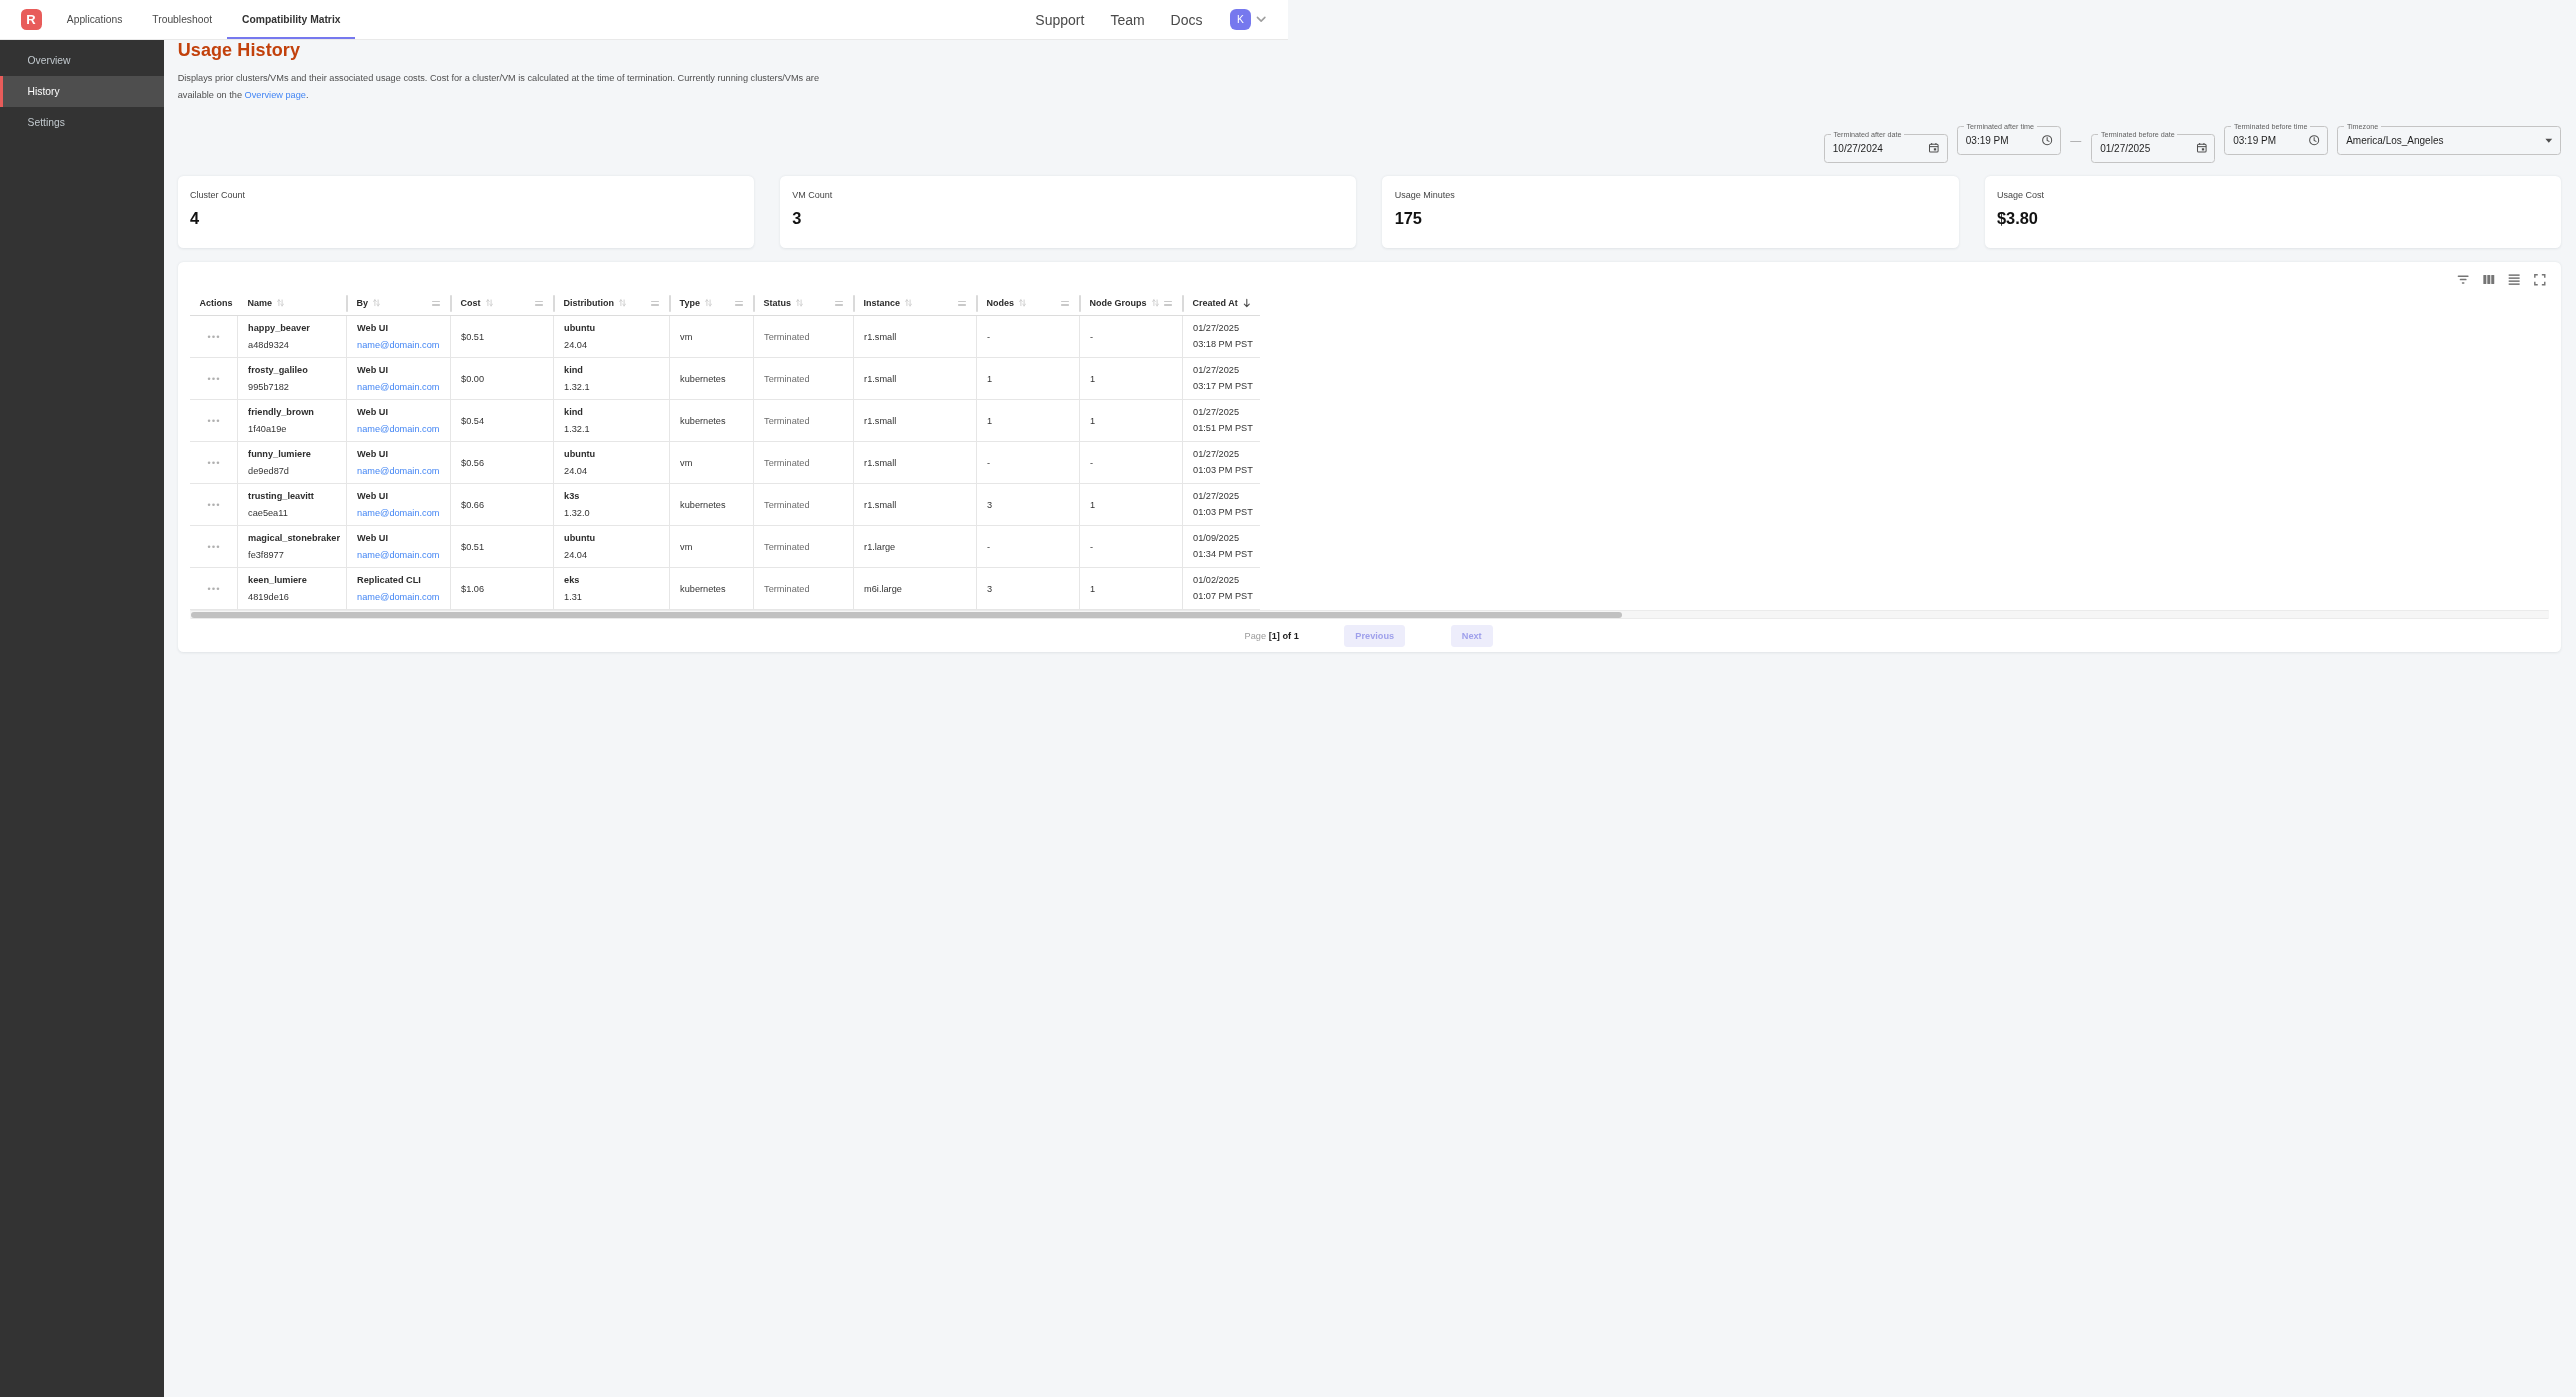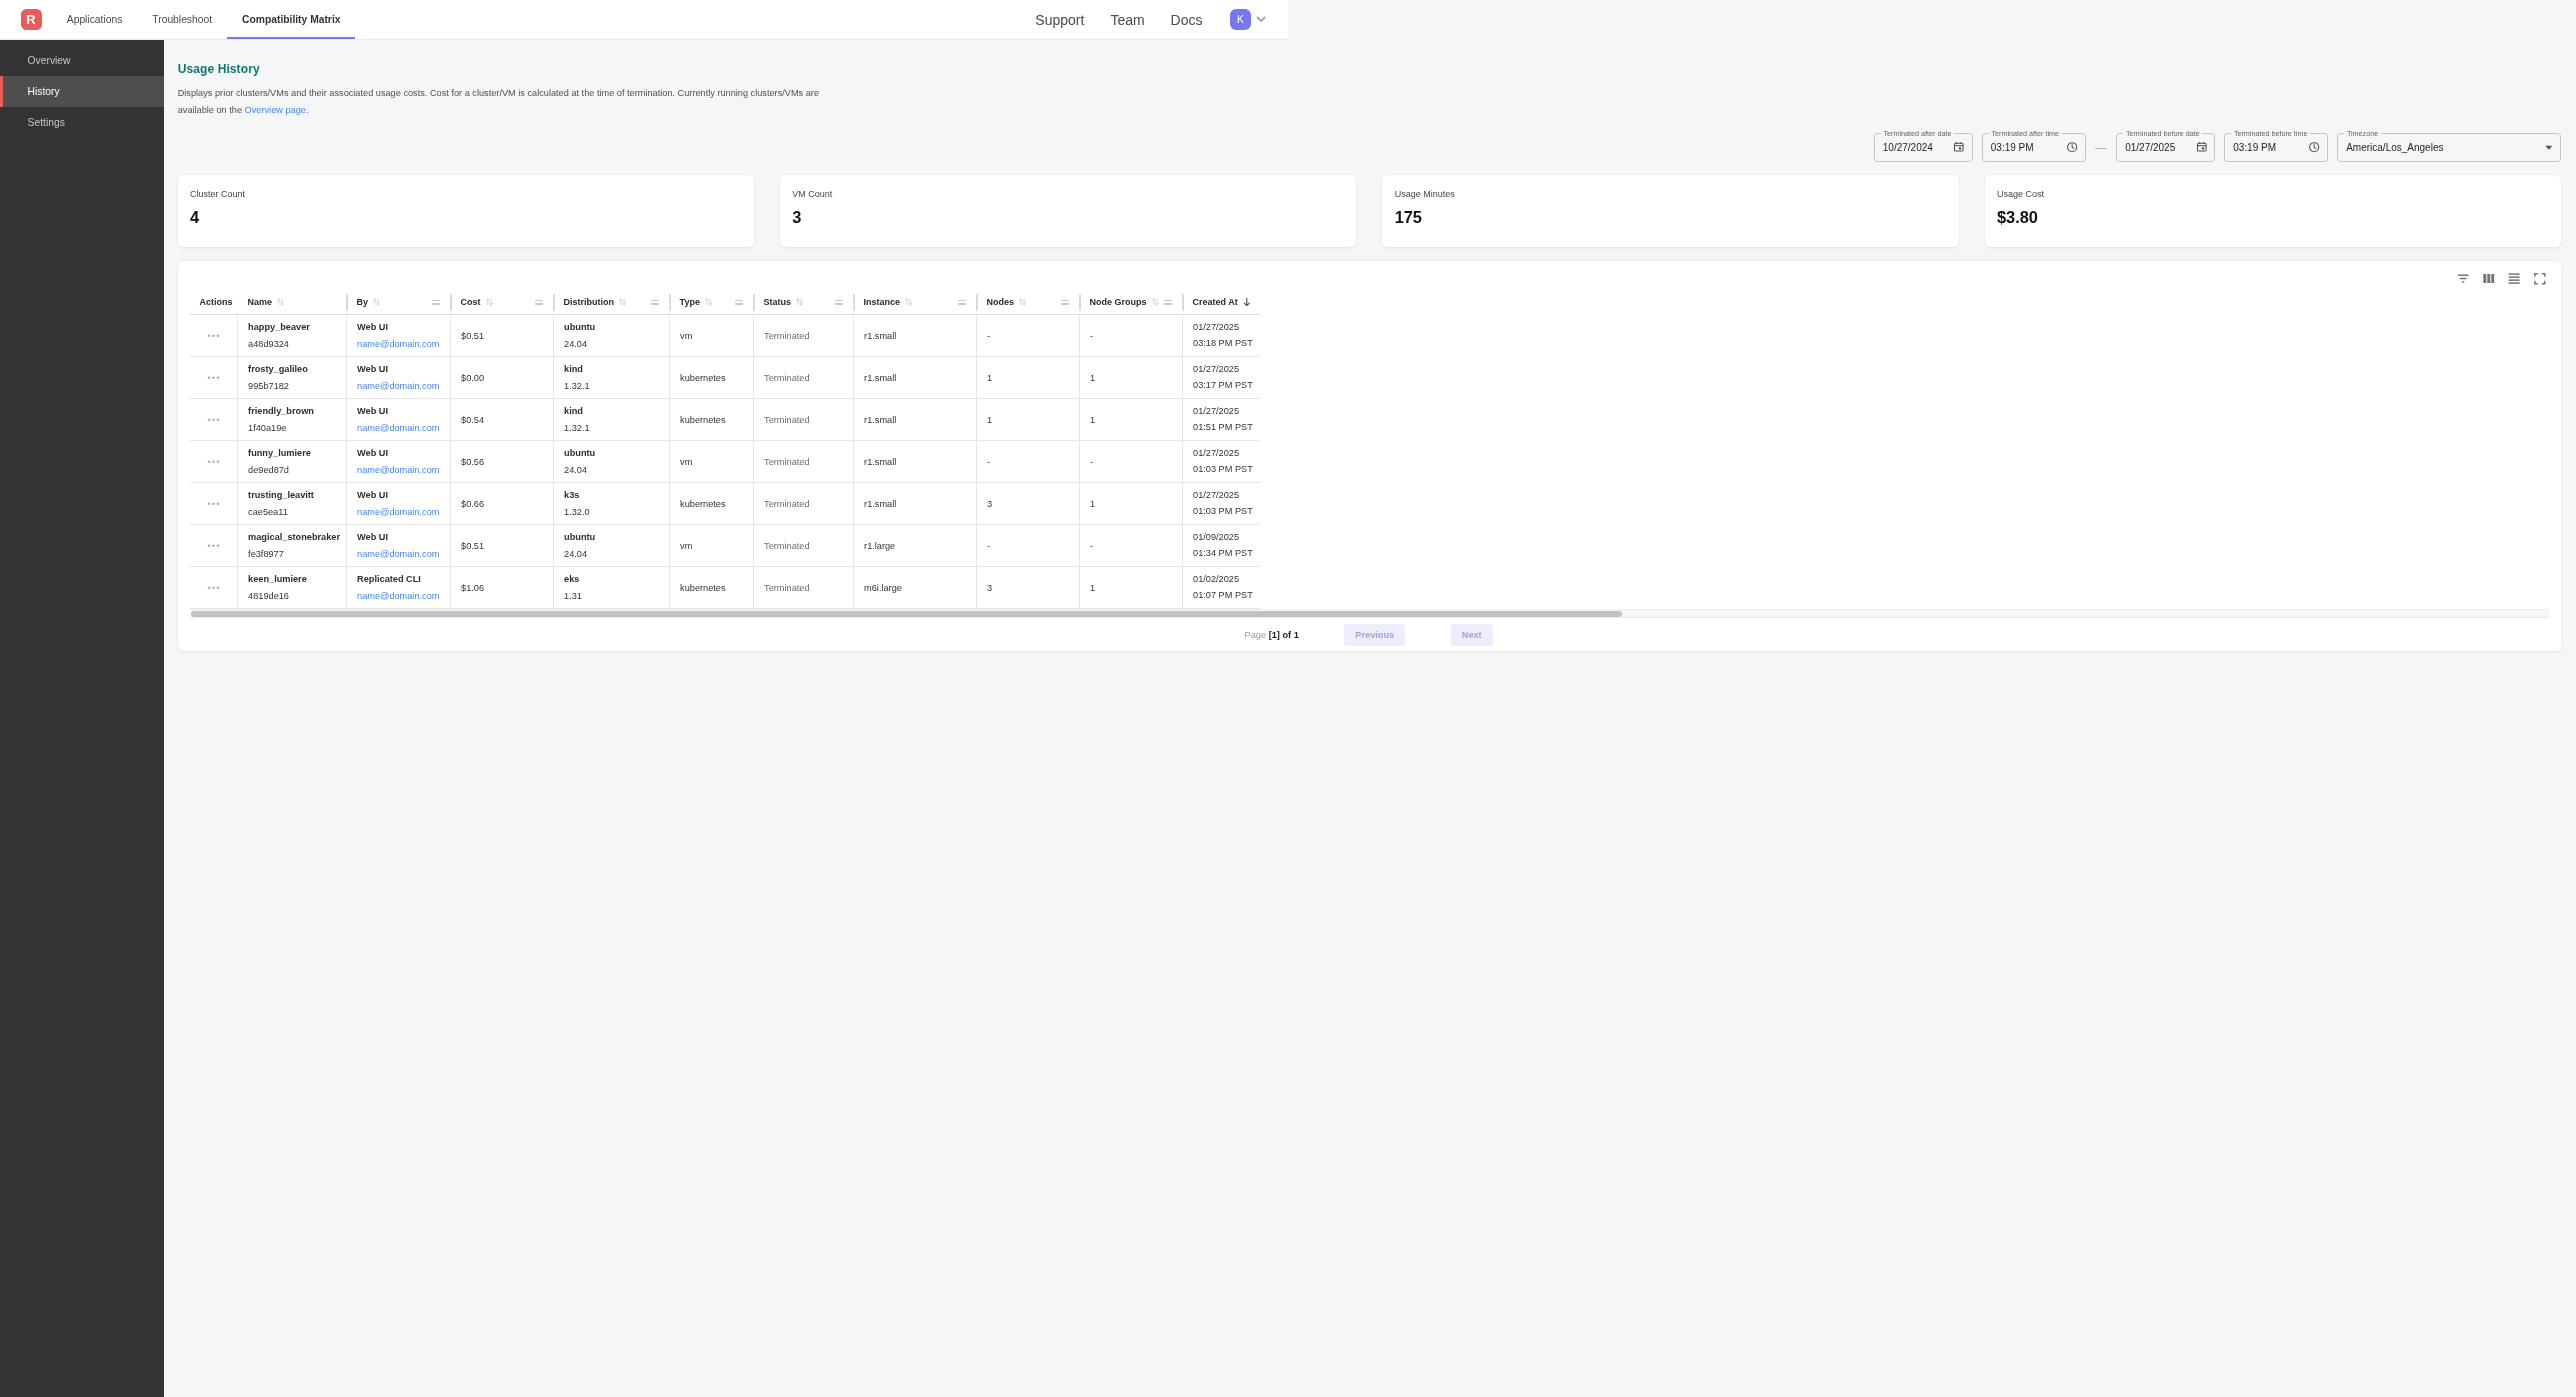--- a/index.html
+++ b/index.html
@@ -23,33 +23,33 @@
   .chev { margin-left:4.8px; cursor:pointer; display:flex; align-items:center; }
 
   
   .sidebar { position:absolute; top:28px; left:0; bottom:0; width:164px; background:#333333; padding-top:17px; }
   .side-item { height:31px; display:flex; align-items:center; padding-left:24.6px; font-size:10.3px;
                color:#C2C9CE; cursor:pointer; border-left:3.4px solid transparent; }
   .side-item.active { background:#4E4E4E; color:#FFFFFF; border-left-color:#E85C5A; }
 
   
   .main { position:absolute; top:40px; left:164px; right:0; bottom:0; padding:0 15px 0 13.7px; overflow:hidden; }
-  h1.page-title { margin-top:22px; font-size:12px; color:#0f766e; letter-spacing:0.1px; }
+  h1.page-title { font-size:18px; color:#c2410c; letter-spacing:0.1px; }
   .desc { margin-top:9px; font-size:9.2px; line-height:1.85; color:#4F4F4F; max-width:656px; }
   .desc a { color:#4285F4; text-decoration:none; cursor:pointer; }
 
   
   .filters { margin-top:13.7px; display:flex; justify-content:flex-end; align-items:center; gap:9px; }
   .field { position:relative; height:29px; border:0.7px solid #C4C4C4; border-radius:3.4px;
            display:flex; align-items:center; padding:0 6.8px 0 8.2px; background:transparent; cursor:pointer; }
   .field label { position:absolute; top:-4.8px; left:6.2px; font-size:7.2px; color:#5F5F5F;
                  background:#F4F6F8; padding:0 2.7px; white-space:nowrap; cursor:pointer; }
   .field .val { flex:1; font-size:10px; color:#1F1F1F; }
   .field .ficon { display:flex; align-items:center; margin-left:5.5px; }
-  .f-date { width:99px; } .f-time { width:104px; } .f-tz { width:224px; }
+  .f-date { width:124px;margin-top:16px; } .f-time { width:104px; } .f-tz { width:224px; }
   .dash { color:#9E9E9E; font-size:11px; margin:0 0.7px; }
 
   
   .stats { margin-top:13.7px; display:flex; gap:26px; }
   .card { flex:1; background:#fff; border-radius:5.5px; box-shadow:0 0.7px 2.7px rgba(25,39,60,.09);
           height:72px; padding:13.7px 12.3px; }
   .card .clabel { font-size:9px; color:#454545; }
   .card .cvalue { margin-top:9px; font-size:16.4px; font-weight:700; color:#121212; }
 
   

